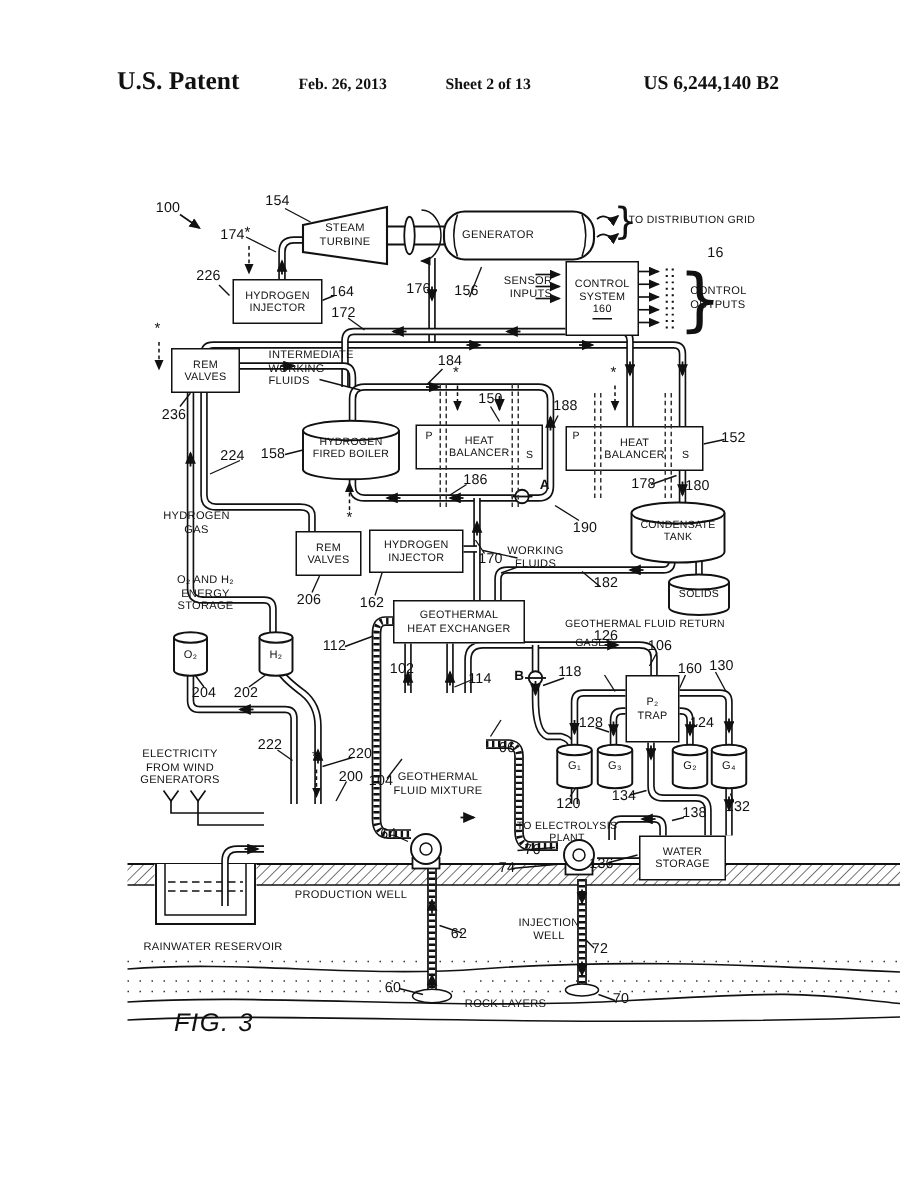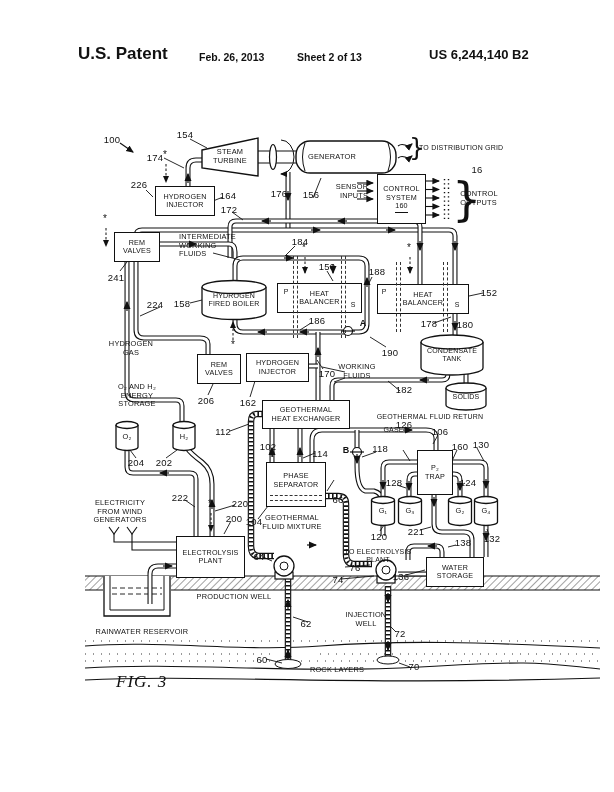--- a/index.html
+++ b/index.html
@@ -1,31 +1,31 @@
 <!DOCTYPE html>
 <html><head>
 <meta charset="utf-8">
 <style>
   html,body{margin:0;padding:0;background:#fff;}
   body{width:614px;height:792px;position:relative;overflow:hidden;
        font-family:"Liberation Sans","DejaVu Sans",sans-serif;color:#111;}
   #stage{position:absolute;inset:0;}
   svg#d{position:absolute;left:0;top:0;z-index:0;}
-  .hdr{position:absolute;font-family:Liberation Sans, sans-serif;font-weight:bold;z-index:3;}
+  .hdr{position:absolute;font-family:Liberation Serif, serif;font-weight:bold;z-index:3;}
   .box{position:absolute;z-index:1;border:1.4px solid #111;background:#fff;
        display:flex;align-items:center;justify-content:center;text-align:center;
        font-size:7.2px;line-height:1.18;white-space:pre-line;letter-spacing:.2px;}
   .c{position:absolute;z-index:1;transform:translate(-50%,-50%);text-align:center;
      font-size:7.4px;line-height:1.18;white-space:pre-line;letter-spacing:.2px;}
   .ref{position:absolute;z-index:2;transform:translate(-50%,-50%);font-size:9.5px;letter-spacing:.2px;}
   .ps{position:absolute;z-index:2;transform:translate(-50%,-50%);font-size:7px;}
   .mk{position:absolute;z-index:2;transform:translate(-50%,-50%);font-size:9px;font-weight:bold;}
   .vdash{position:absolute;z-index:2;width:0;border-left:1px dashed #333;}
   .brace{position:absolute;z-index:2;font-family:"DejaVu Sans",sans-serif;font-weight:normal;}
-  .fig{position:absolute;z-index:3;font-family:Liberation Serif, serif;
+  .fig{position:absolute;z-index:3;font-family:Liberation Sans, sans-serif;
        font-style:italic;font-size:17px;letter-spacing:1px;}
   .lvl{position:absolute;left:3px;right:3px;bottom:5px;height:4px;
        border-top:1px dashed #333;border-bottom:1px dashed #333;}
   .u160{border-bottom:1px solid #111;padding-bottom:1px;}
 </style>
 </head>
 <body>
 
 <div id="stage">
 
@@ -296,29 +296,22 @@
 <div class="box" style="left:277px;top:283px;width:83px;height:28px">HEAT
 BALANCER</div>
 <div class="box" style="left:377px;top:284px;width:90px;height:28px">HEAT
 BALANCER</div>
 <div class="box" style="left:197px;top:354px;width:42px;height:28px">REM
 VALVES</div>
 <div class="box" style="left:246px;top:353px;width:61px;height:27px">HYDROGEN
 INJECTOR</div>
 <div class="box" style="left:262px;top:400px;width:86px;height:27px">GEOTHERMAL
 HEAT EXCHANGER</div>
-<div class="box" style="left:266px;top:462px;width:58px;height:43px">
-  <span style="white-space:pre-line;margin-bottom:8px">PHASE
-SEPARATOR</span>
-  <span class="lvl"></span>
-</div>
 <div class="box" style="left:417px;top:450px;width:34px;height:43px">P₂
 TRAP</div>
-<div class="box" style="left:176px;top:536px;width:67px;height:40px">ELECTROLYSIS
-PLANT</div>
 <div class="box" style="left:426px;top:557px;width:56px;height:28px">WATER
 STORAGE</div>
 
 <div class="c" style="left:230px;top:157px">STEAM
 TURBINE</div>
 <div class="c" style="left:332px;top:157px">GENERATOR</div>
 <div class="c" style="left:234px;top:300px;width:70px;font-size:7px">HYDROGEN
 FIRED BOILER</div>
 <div class="c" style="left:452px;top:355px;width:62px;font-size:7px">CONDENSATE
 TANK</div>
@@ -379,21 +372,21 @@
 
 <div class="ref" style="left:112px;top:139px">100</div>
 <div class="ref" style="left:185px;top:134px">154</div>
 <div class="ref" style="left:155px;top:157px">174</div>
 <div class="ref" style="left:139px;top:184px">226</div>
 <div class="ref" style="left:228px;top:195px">164</div>
 <div class="ref" style="left:229px;top:209px">172</div>
 <div class="ref" style="left:279px;top:193px">176</div>
 <div class="ref" style="left:311px;top:194px">156</div>
 <div class="ref" style="left:477px;top:169px">16</div>
-<div class="ref" style="left:116px;top:277px">241</div>
+<div class="ref" style="left:116px;top:277px">236</div>
 <div class="ref" style="left:300px;top:241px">184</div>
 <div class="ref" style="left:327px;top:266px">150</div>
 <div class="ref" style="left:377px;top:271px">188</div>
 <div class="ref" style="left:489px;top:292px">152</div>
 <div class="ref" style="left:182px;top:303px">158</div>
 <div class="ref" style="left:317px;top:320px">186</div>
 <div class="ref" style="left:155px;top:304px">224</div>
 <div class="ref" style="left:390px;top:352px">190</div>
 <div class="ref" style="left:429px;top:323px">178</div>
 <div class="ref" style="left:465px;top:324px">180</div>
@@ -407,21 +400,21 @@
 <div class="ref" style="left:338px;top:499px">66</div>
 <div class="ref" style="left:254px;top:521px">104</div>
 <div class="ref" style="left:440px;top:431px">106</div>
 <div class="ref" style="left:380px;top:448px">118</div>
 <div class="ref" style="left:404px;top:424px">126</div>
 <div class="ref" style="left:460px;top:446px">160</div>
 <div class="ref" style="left:481px;top:444px">130</div>
 <div class="ref" style="left:394px;top:482px">128</div>
 <div class="ref" style="left:468px;top:482px">124</div>
 <div class="ref" style="left:379px;top:536px">120</div>
-<div class="ref" style="left:416px;top:531px">221</div>
+<div class="ref" style="left:416px;top:531px">134</div>
 <div class="ref" style="left:463px;top:542px">138</div>
 <div class="ref" style="left:492px;top:538px">132</div>
 <div class="ref" style="left:401px;top:576px">136</div>
 <div class="ref" style="left:180px;top:497px">222</div>
 <div class="ref" style="left:240px;top:503px">220</div>
 <div class="ref" style="left:234px;top:518px">200</div>
 <div class="ref" style="left:136px;top:462px">204</div>
 <div class="ref" style="left:164px;top:462px">202</div>
 <div class="ref" style="left:259px;top:556px">64</div>
 <div class="ref" style="left:355px;top:567px">76</div>

